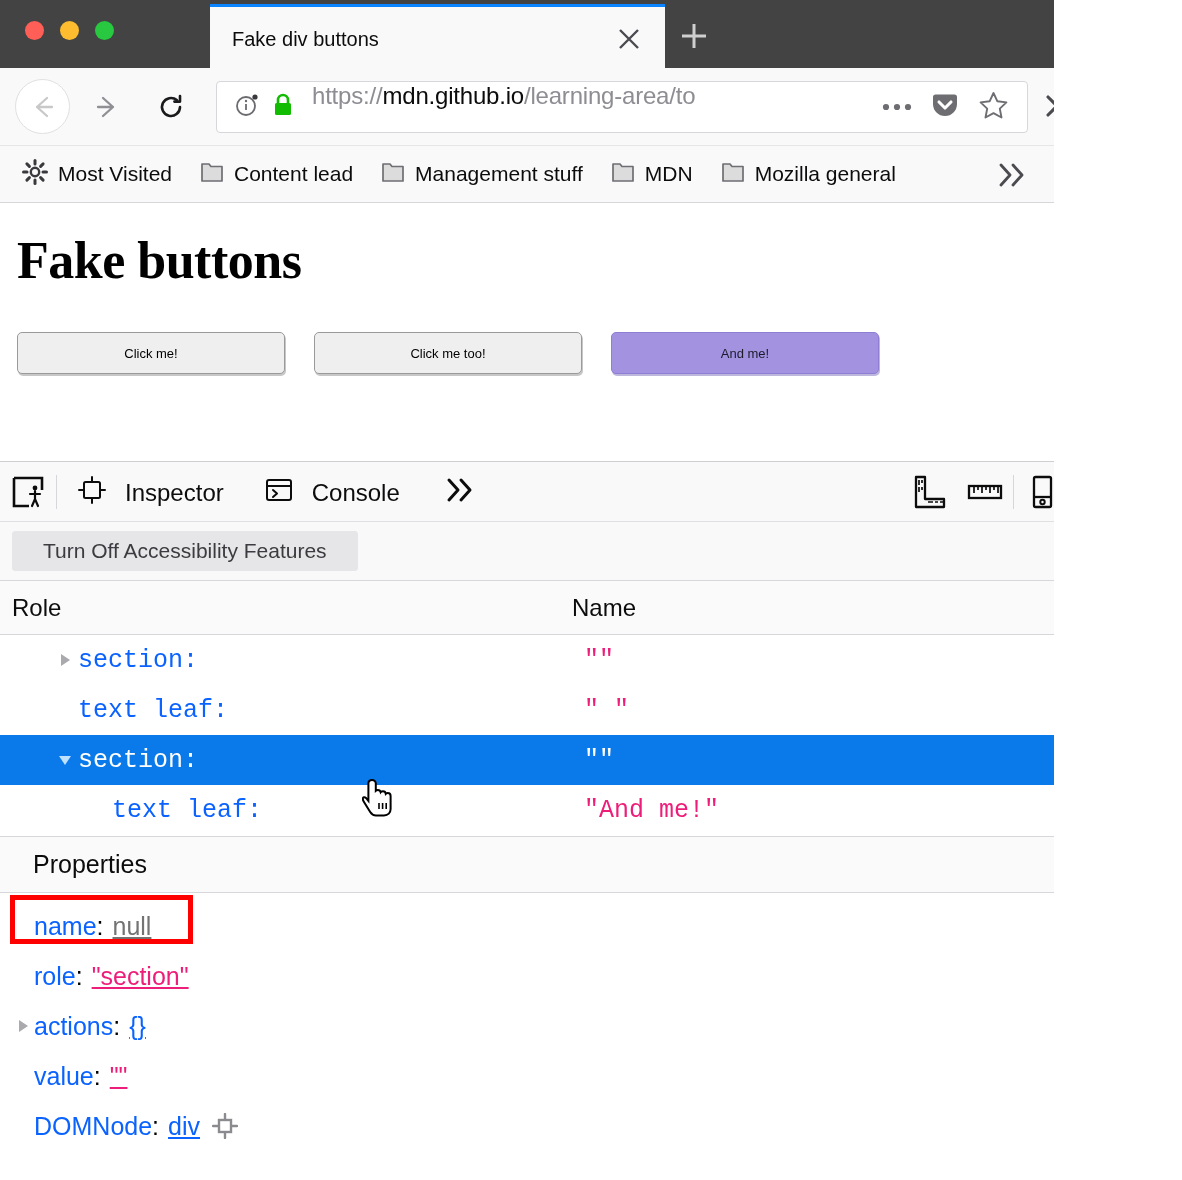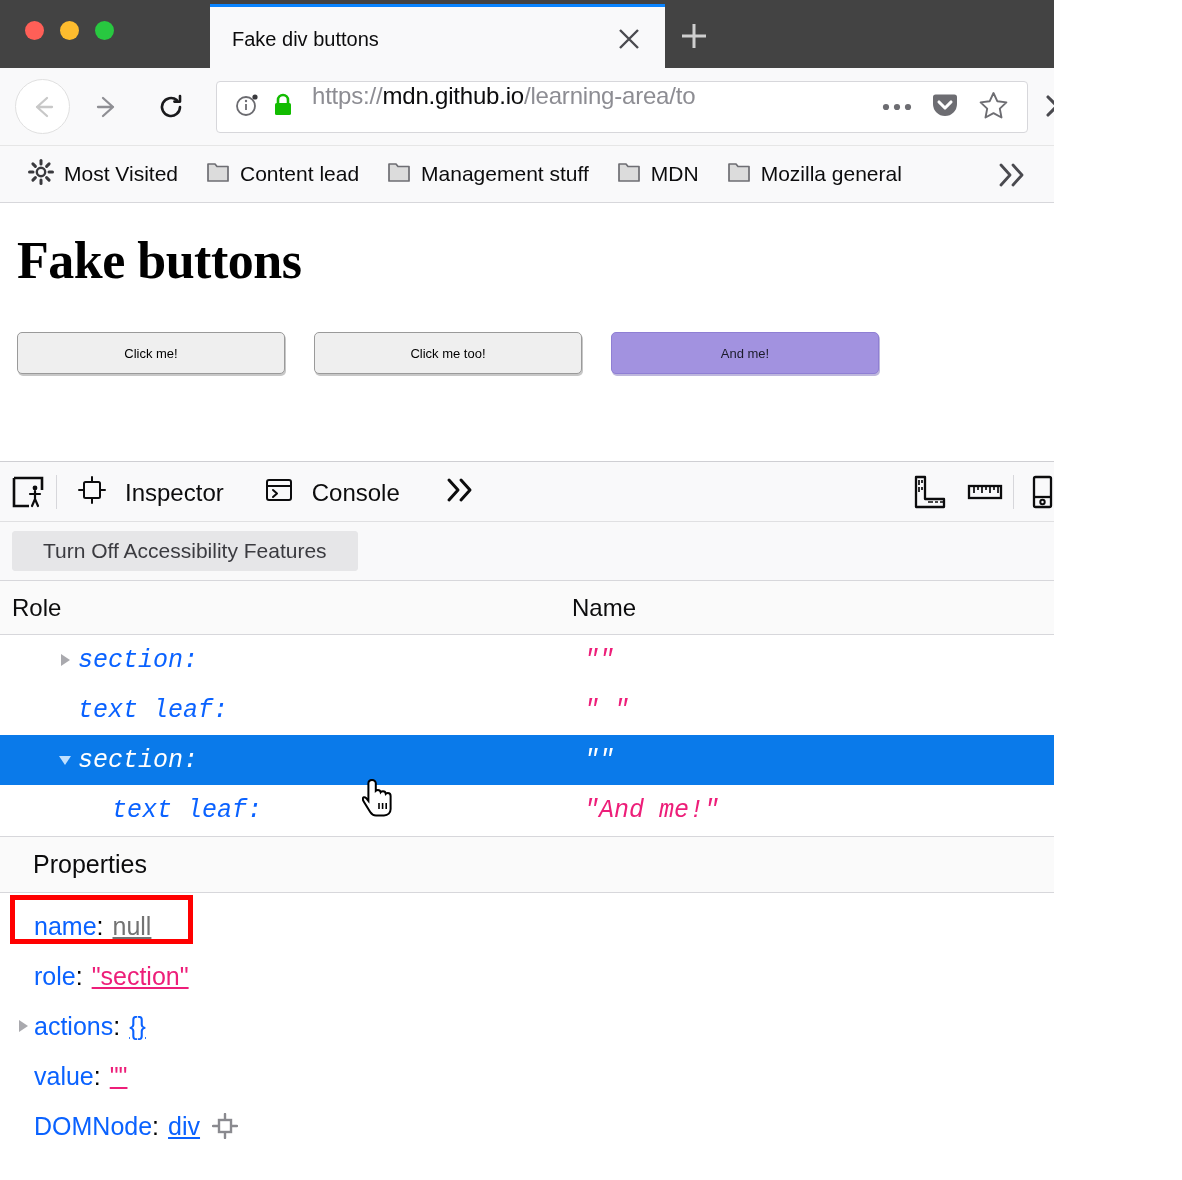--- a/index.html
+++ b/index.html
@@ -66,21 +66,21 @@
   .urltext .host{color:#0c0c0d;}
   .urlicons{display:flex;align-items:center;gap:18px;margin-right:18px;}
 
   .chev-more{position:absolute;left:1040px;top:22px;color:#5a5a5e;}
   .nav-sep{position:absolute;left:1104px;top:16px;width:1px;height:46px;background:#d7d7db;}
   .hamburger{position:absolute;left:1122px;top:20px;width:46px;height:40px;}
 
   
   .bookmarks{
     height:56px;background:#f9f9fa;display:flex;align-items:center;
-    border-bottom:1px solid #d7d7db;position:relative;padding-left:28px;
+    border-bottom:1px solid #d7d7db;position:relative;padding-left:22px;
   }
   .bm{display:flex;align-items:center;gap:10px;margin-right:28px;}
   .bm-label{font-size:21px;color:#0c0c0d;white-space:nowrap;}
   .bm-overflow{position:absolute;right:24px;top:14px;color:#4a4a4f;}
 
   
   .page{height:260px;background:#fff;position:relative;}
   .page-h1{
     font-family:"Liberation Serif", serif;font-weight:bold;font-size:52px;
     margin:0;padding:28px 0 0 17px;color:#000;letter-spacing:-0.5px;
@@ -127,21 +127,21 @@
     font-size:21px;color:#3b3b40;padding:7px 30px;
   }
 
   .tree-head{
     height:53px;background:#fafafa;border-bottom:1px solid #d7d7db;
     display:flex;align-items:center;font-size:24px;color:#0c0c0d;position:relative;
   }
   .th-role{padding-left:12px;width:572px;box-sizing:border-box;}
   .th-name{}
 
-  .tree{position:relative;height:201px;overflow:hidden;background:#fff;font-style:italic;}
+  .tree{position:relative;height:201px;overflow:hidden;background:#fff;}
   .trow{
     height:50px;display:flex;align-items:center;
     font-family:"Liberation Mono", monospace;font-size:25px;position:relative;
   }
   .trow .twisty{width:26px;display:flex;align-items:center;justify-content:center;flex:0 0 26px;}
   .trow .role{color:#0a62ff;white-space:nowrap;}
   .trow .name{position:absolute;left:584px;color:#ed1e79;white-space:pre;}
   .trow.selected{background:#0a7aea;}
   .trow.selected .role{color:#fff;}
   .trow.selected .name{color:#fff;}

